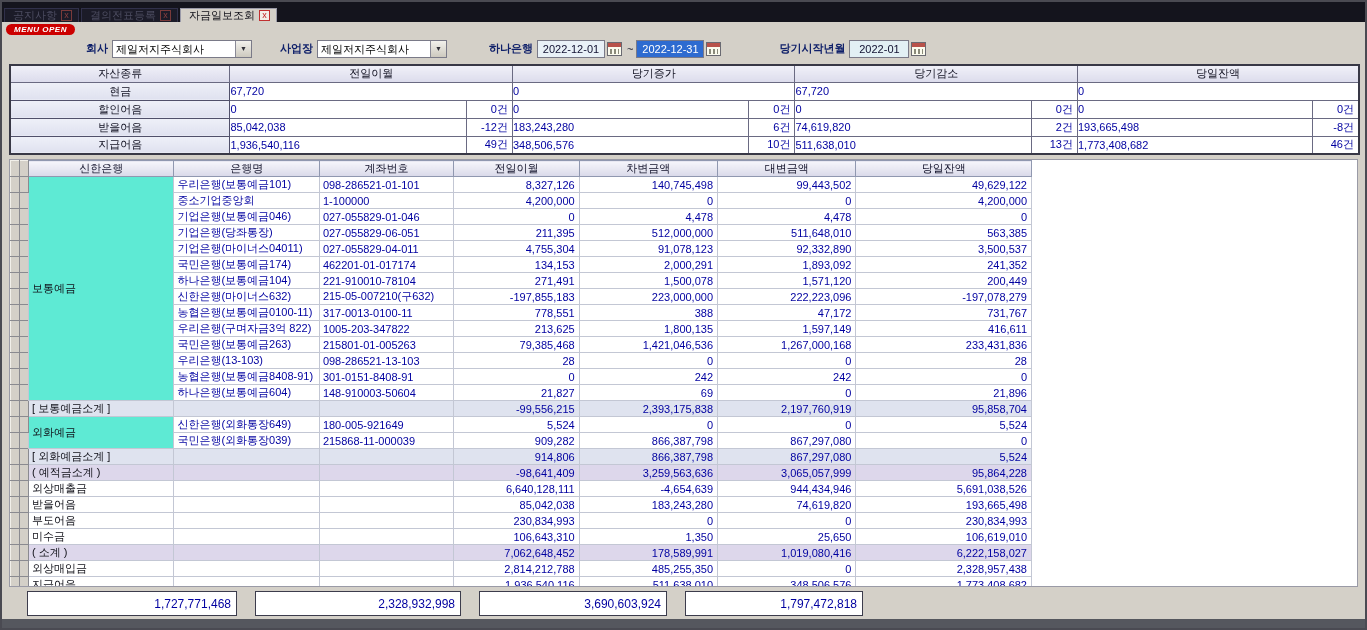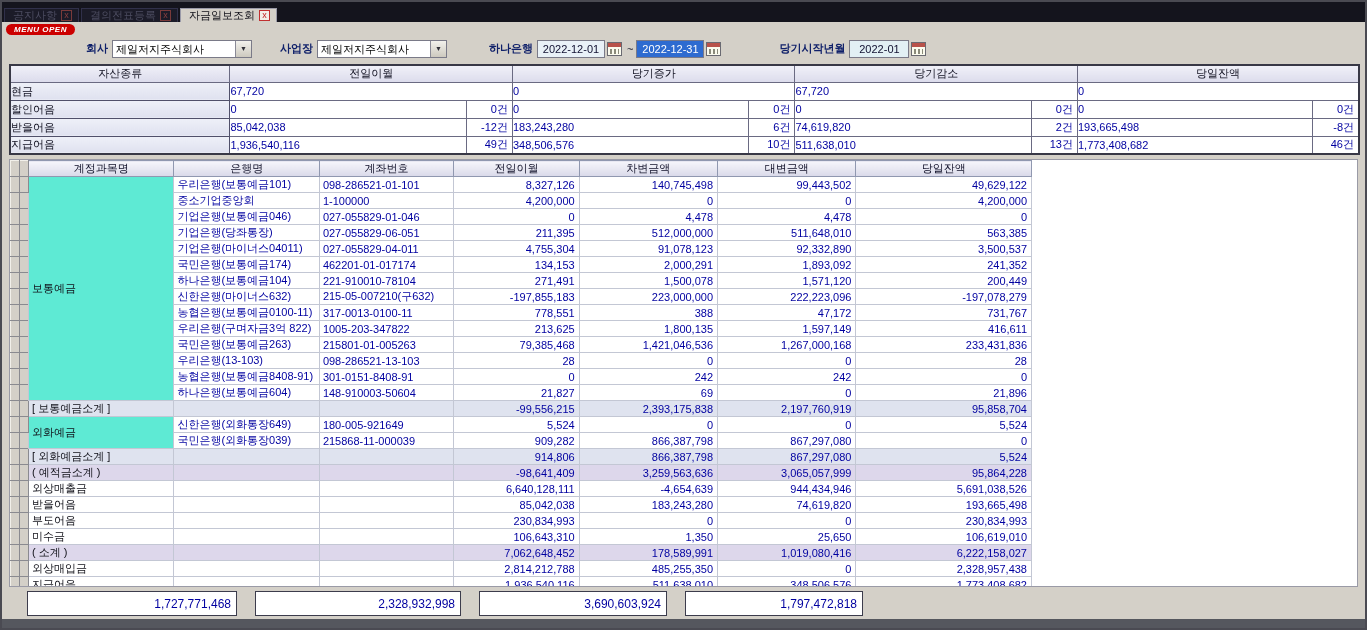--- a/index.html
+++ b/index.html
@@ -48,21 +48,21 @@
   .calicon::after { content:""; position:absolute; left:2px; right:2px; top:6px; height:5px;
                     background:repeating-linear-gradient(90deg,#8a8a7a 0 2px,transparent 2px 4px); }
   .tilde { margin:0 3px; color:#202030; }
   .sp28{width:28px;} .sp42{width:42px;} .sp56{width:56px;}
   
   .summary-wrap { margin:2px 7px 2px 7px; flex:0 0 auto; }
   table { border-collapse:collapse; table-layout:fixed; }
   .summary { width:1351px; border:2px solid #383846; }
   .summary td { border:1px solid #6a6a82; height:18px; overflow:hidden; white-space:nowrap; }
   .summary .shead { background:linear-gradient(#f0f0f8,#dcdcec); text-align:center; color:#101020; height:17px; }
-  .summary .sname { background:linear-gradient(#eef0f8,#dfe1ef); color:#101020;
+  .summary .sname { background:linear-gradient(#eef0f8,#dfe1ef); text-align:center; color:#101020;
                     border:1px solid #50506a;margin-top:12px; }
   .summary .samt { background:#fff; text-align:left; padding-right:4px; color:#0000a0; }
   .summary .scnt { background:#fff; text-align:right; padding-right:4px; color:#0000a0; }
   
   .detail-wrap { background:#fff; margin:2px 7px 0 7px; flex:1 1 auto; overflow:hidden;
                  border:1px solid #9a9aa6; }
   .detail { width:1022px; }
   .detail td { border:1px solid #c3c7d4; height:15px; overflow:hidden; white-space:nowrap; }
   .detail .dhead { background:linear-gradient(#f6f6fb,#d9d9e9); border:1px solid #9098b0;
                    text-align:center; color:#101028; height:14px; }
@@ -210,21 +210,21 @@
           <col style="width:134px">
         <col style="width:125px">
           <col style="width:138px">
           <col style="width:138px">
           <col style="width:175px">
       </colgroup>
       <tbody>
         <tr>
             <td class="ind"></td>
             <td class="ind"></td>
-            <td class="dhead">계정과목명</td>
+            <td class="dhead">신한은행</td>
             <td class="dhead">은행명</td>
             <td class="dhead">계좌번호</td>
             <td class="dhead">전일이월</td>
             <td class="dhead">차변금액</td>
             <td class="dhead">대변금액</td>
             <td class="dhead">당일잔액</td>
           </tr>
       </tbody>
       <tbody>
           <tr>

